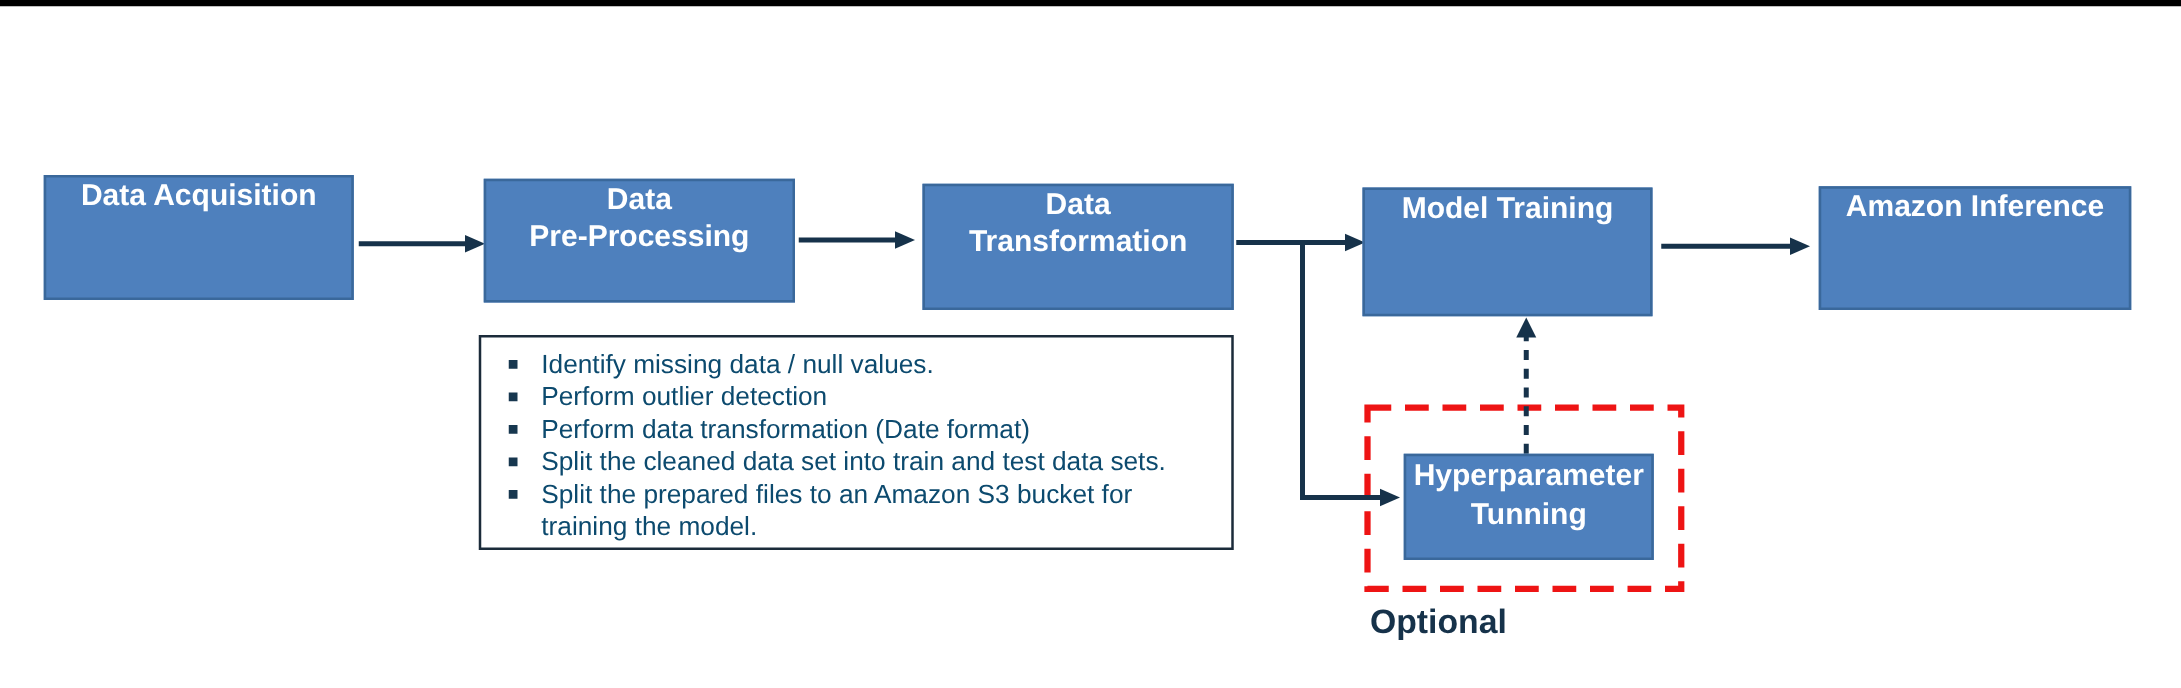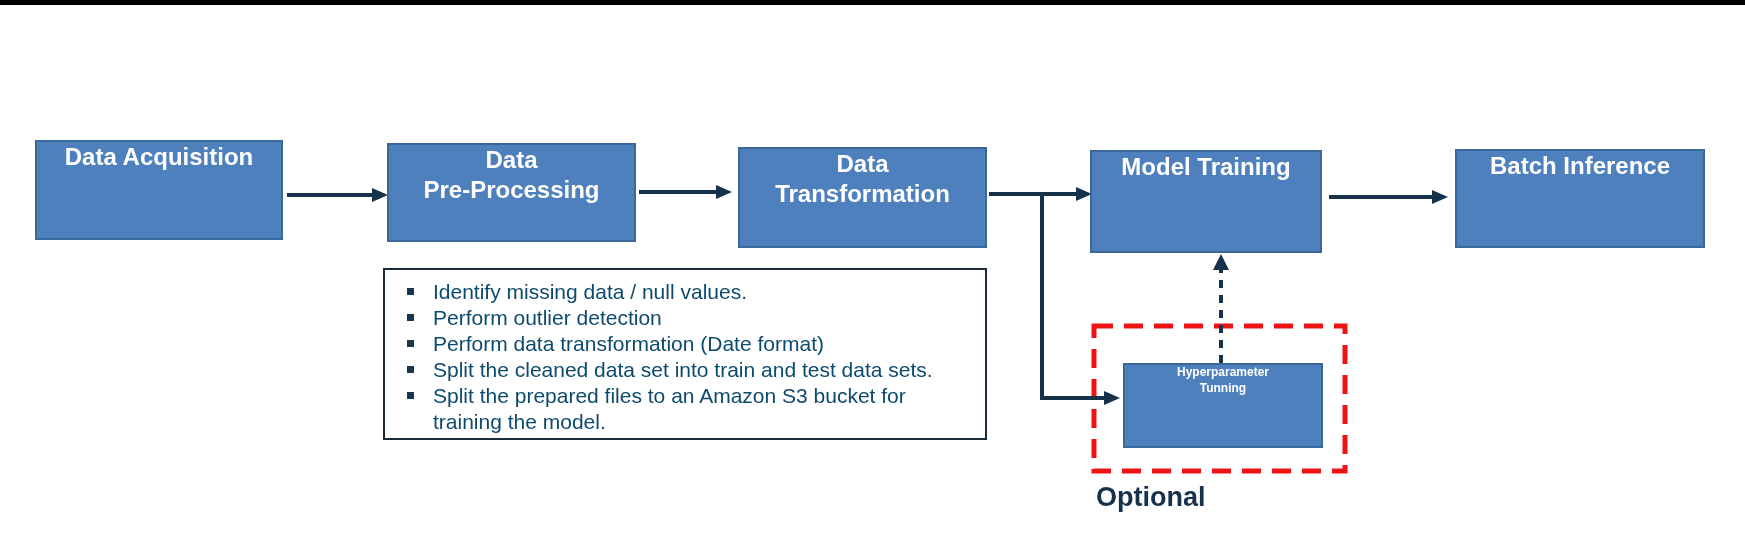--- a/index.html
+++ b/index.html
@@ -22,21 +22,21 @@
     display:flex;align-items:flex-start;justify-content:center;
     text-align:center;
   }
   .node-label{
     color:#ffffff;
     font-weight:700;
     font-size:24px;
     line-height:1.25;
     white-space:pre-line;
   }
-  .node-label.small{font-size:12px;line-height:1.3;}
+  .node-label.small{font-size:24px;line-height:1.3;}
   .notes{
     position:absolute;
     left:383px;top:268px;width:604px;height:172px;
     box-sizing:border-box;
     background:#ffffff;
     border:2px solid #1B2B3A;
   }
   .notes ul{
     margin:9px 0 0 0;
     padding:0 14px 0 18px;
@@ -118,21 +118,21 @@
   <div class="node" style="left:738px;top:147px;width:249px;height:101px;">
     <span class="node-label">Data
 Transformation</span>
   </div>
 
   <div class="node" style="left:1090px;top:150px;width:232px;height:103px;">
     <span class="node-label">Model Training</span>
   </div>
 
   <div class="node" style="left:1455px;top:149px;width:250px;height:99px;">
-    <span class="node-label">Batch Inference</span>
+    <span class="node-label">Amazon Inference</span>
   </div>
 
   <div class="node" style="left:1123px;top:363px;width:200px;height:85px;">
     <span class="node-label small">Hyperparameter
 Tunning</span>
   </div>
 
   <div class="notes">
     <ul>
       <li>Identify missing data / null values.</li>

